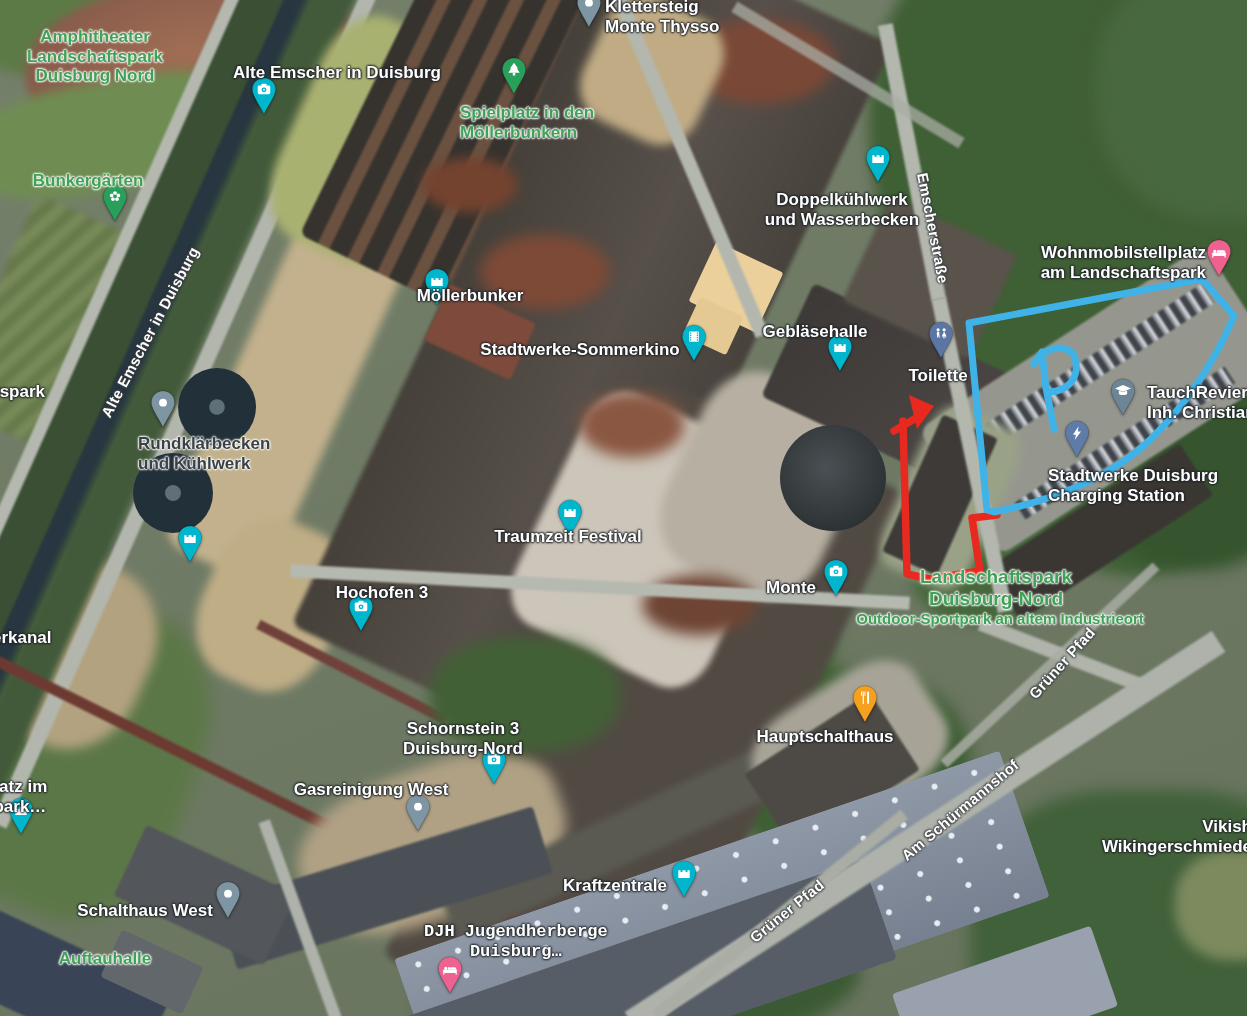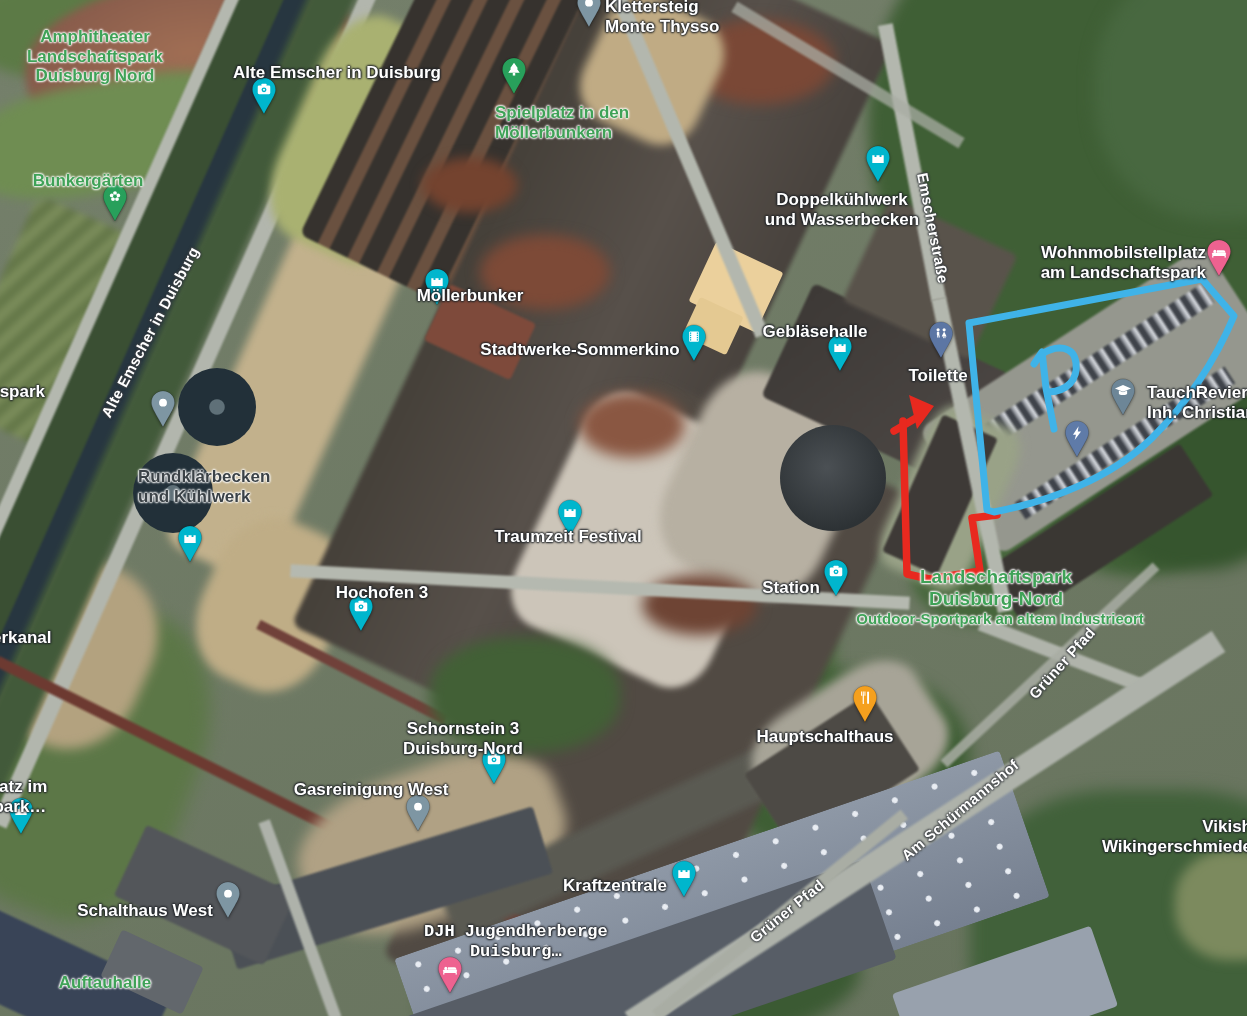--- a/index.html
+++ b/index.html
@@ -258,21 +258,21 @@
       <div class="lbl green" style="left: 88px; top: 181px; transform: translate(-50%, -50%); text-align: center;">
         <div>Bunkergärten</div>
       </div>
       <div class="lbl white" style="left: 337px; top: 73px; transform: translate(-50%, -50%); text-align: center;">
         <div>Alte Emscher in Duisburg</div>
       </div>
       <div class="lbl white" style="left: 605px; top: 17px; transform: translate(0%, -50%); text-align: left;">
         <div>Klettersteig</div>
         <div>Monte Thysso</div>
       </div>
-      <div class="lbl green" style="left: 495px; top: 123px; transform: translate(0%, -50%); text-align: left;">
+      <div class="lbl green" style="left: 460px; top: 123px; transform: translate(0%, -50%); text-align: left;">
         <div>Spielplatz in den</div>
         <div>Möllerbunkern</div>
       </div>
       <div class="lbl white" style="left: 842px; top: 210px; transform: translate(-50%, -50%); text-align: center;">
         <div>Doppelkühlwerk</div>
         <div>und Wasserbecken</div>
       </div>
       <div class="lbl white" style="left: 1206px; top: 263px; transform: translate(-100%, -50%); text-align: right;">
         <div>Wohnmobilstellplatz</div>
         <div>am Landschaftspark</div>
@@ -286,57 +286,61 @@
       <div class="lbl white" style="left: 815px; top: 332px; transform: translate(-50%, -50%); text-align: center;">
         <div>Gebläsehalle</div>
       </div>
       <div class="lbl white" style="left: 938px; top: 376px; transform: translate(-50%, -50%); text-align: center;">
         <div>Toilette</div>
       </div>
       <div class="lbl white" style="left: 1147px; top: 403px; transform: translate(0%, -50%); text-align: left;">
         <div>TauchRevierC</div>
         <div>Inh. Christian</div>
       </div>
-      <div class="lbl dark" style="left: 138px; top: 454px; transform: translate(0%, -50%); text-align: left; margin-top: 33px;">
+      <div class="lbl dark" style="left: 138px; top: 454px; transform: translate(0%, -50%); text-align: left;">
         <div>Rundklärbecken</div>
         <div>und Kühlwerk</div>
+      </div>
+      <div class="lbl white" style="left: 1048px; top: 486px; transform: translate(0%, -50%); text-align: left;">
+        <div>Stadtwerke Duisburg</div>
+        <div>Charging Station</div>
       </div>
       <div class="lbl white" style="left: 568px; top: 496px; transform: translate(-50%, -50%); text-align: center; margin-top: 41px;">
         <div>Traumzeit Festival</div>
       </div>
       <div class="lbl green" style="left: 996px; top: 588px; font-size: 19px; transform: translate(-50%, -50%); text-align: center;">
         <div>Landschaftspark</div>
         <div>Duisburg-Nord</div>
       </div>
       <div class="lbl green" style="left: 1000px; top: 619px; font-size: 15px; transform: translate(-50%, -50%); text-align: center;">
         <div>Outdoor-Sportpark an altem Industrieort</div>
       </div>
       <div class="lbl white" style="left: 382px; top: 593px; transform: translate(-50%, -50%); text-align: center;">
         <div>Hochofen 3</div>
       </div>
       <div class="lbl white" style="left: 791px; top: 588px; transform: translate(-50%, -50%); text-align: center;">
-        <div>Station</div>
+        <div>Monte</div>
       </div>
       <div class="lbl white" style="left: 825px; top: 737px; transform: translate(-50%, -50%); text-align: center;">
         <div>Hauptschalthaus</div>
       </div>
       <div class="lbl white" style="left: 463px; top: 739px; transform: translate(-50%, -50%); text-align: center;">
         <div>Schornstein 3</div>
         <div>Duisburg-Nord</div>
       </div>
       <div class="lbl white" style="left: 371px; top: 790px; transform: translate(-50%, -50%); text-align: left;">
         <div>Gasreinigung West</div>
       </div>
       <div class="lbl white" style="left: 615px; top: 886px; transform: translate(-50%, -50%); text-align: right;">
         <div>Kraftzentrale</div>
       </div>
       <div class="lbl white" style="left: 145px; top: 911px; transform: translate(-50%, -50%); text-align: center;">
         <div>Schalthaus West</div>
       </div>
-      <div class="lbl green" style="left: 105px; top: 983px; transform: translate(-50%, -50%); text-align: center;">
+      <div class="lbl green" style="left: 105px; top: 959px; transform: translate(-50%, -50%); text-align: center;">
         <div>Auftauhalle</div>
       </div>
       <div class="lbl white" style="left: 424px; top: 942px; transform: translate(0%, -50%); text-align: center; font-family: Liberation Mono, monospace;">
         <div>DJH Jugendherberge</div>
         <div>Duisburg…</div>
       </div>
       <div class="lbl white" style="left: 1252px; top: 837px; transform: translate(-100%, -50%); text-align: right;">
         <div>Vikish</div>
         <div>Wikingerschmiede</div>
       </div>

